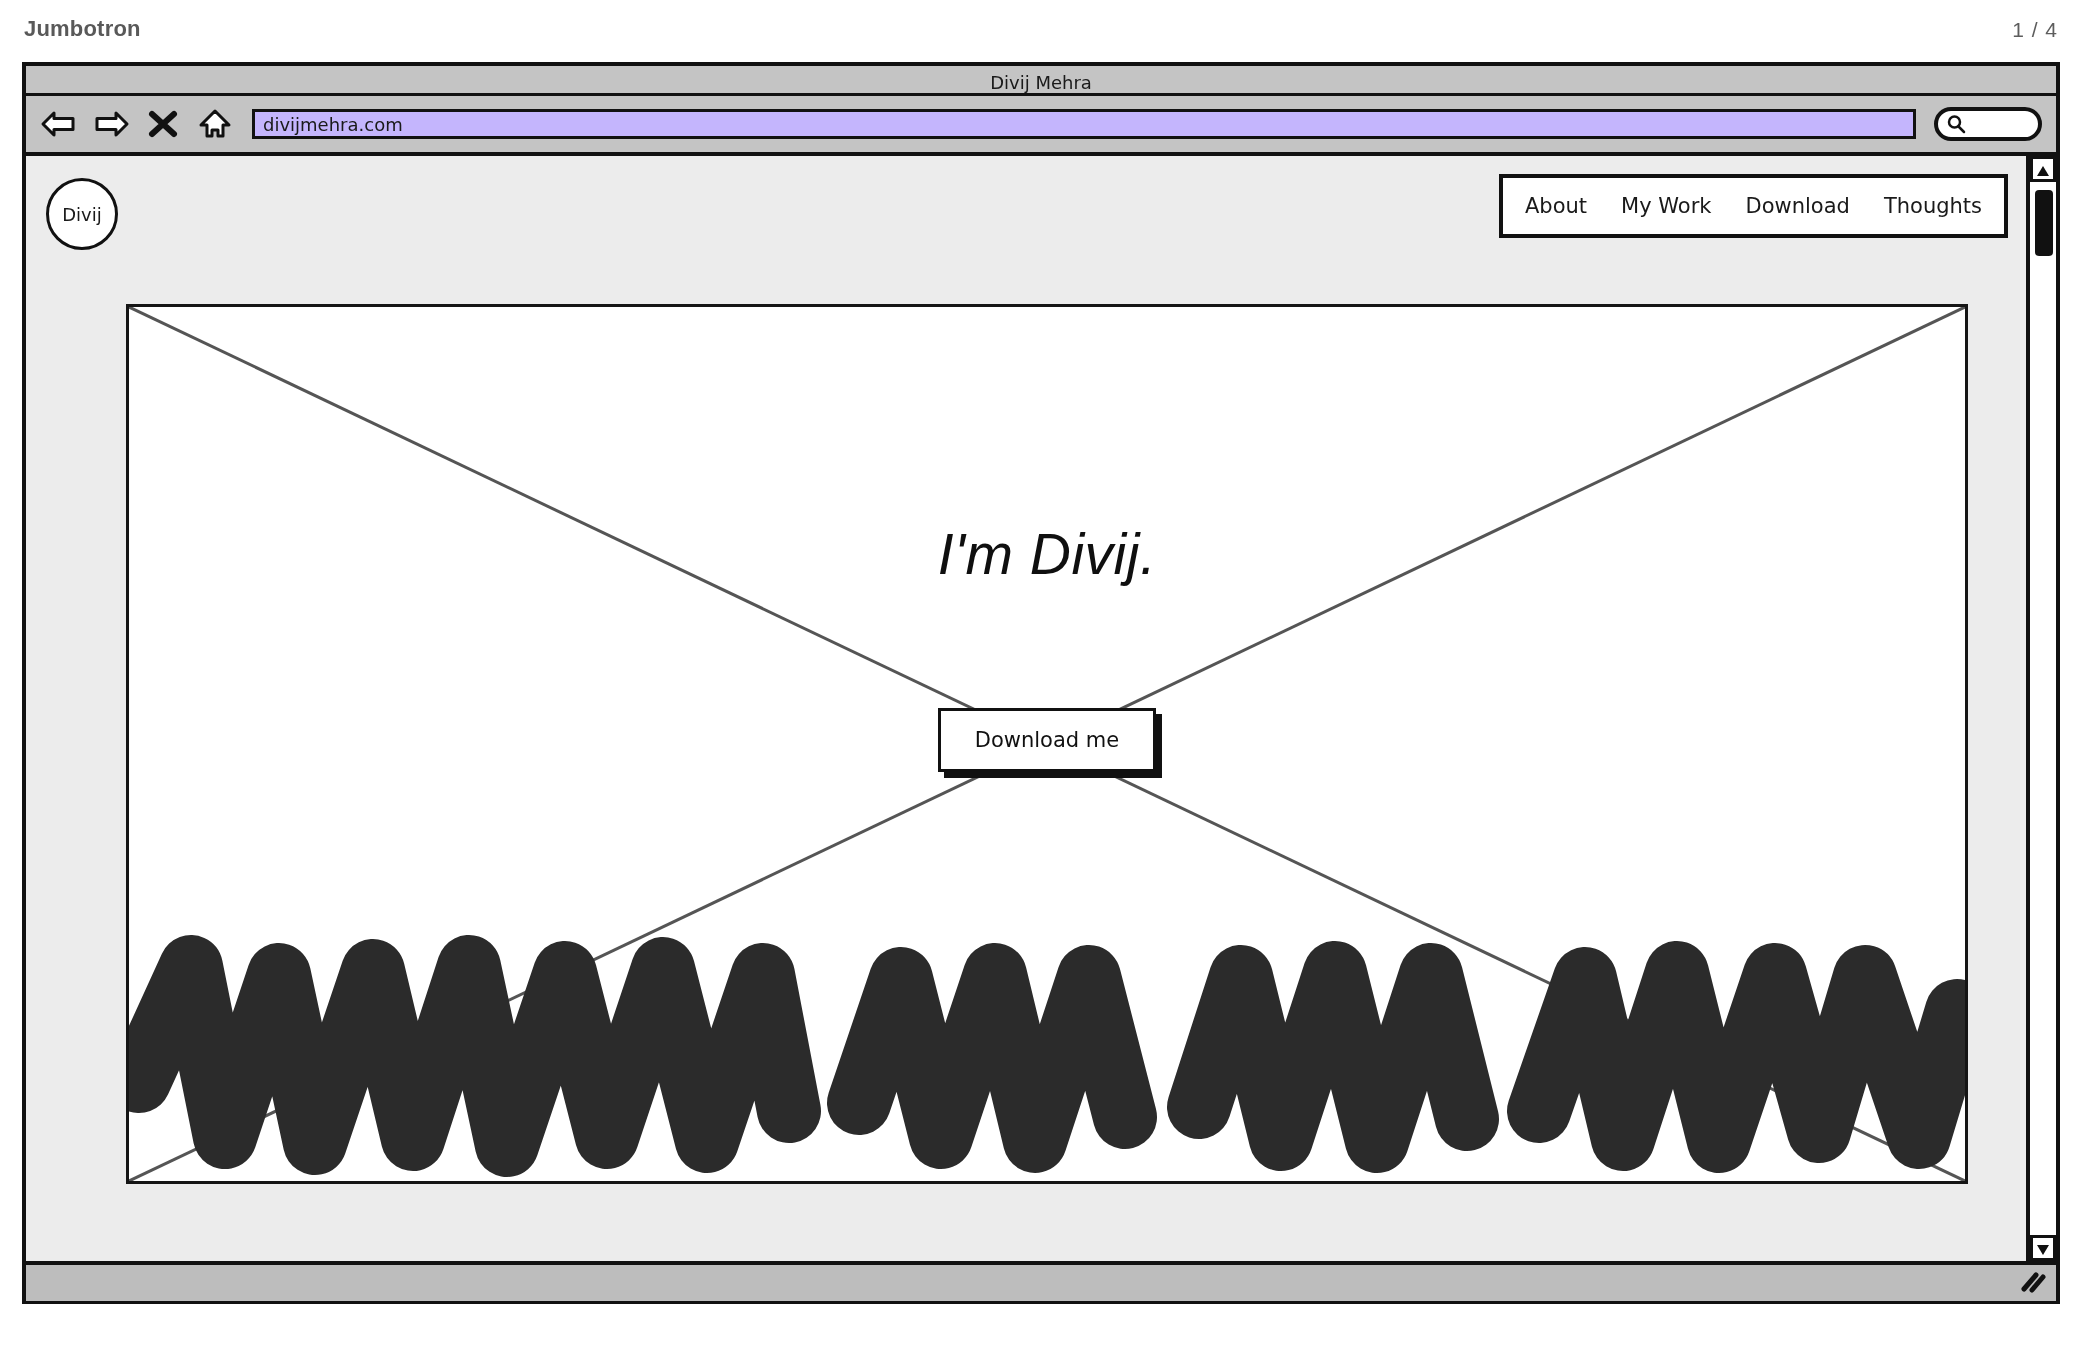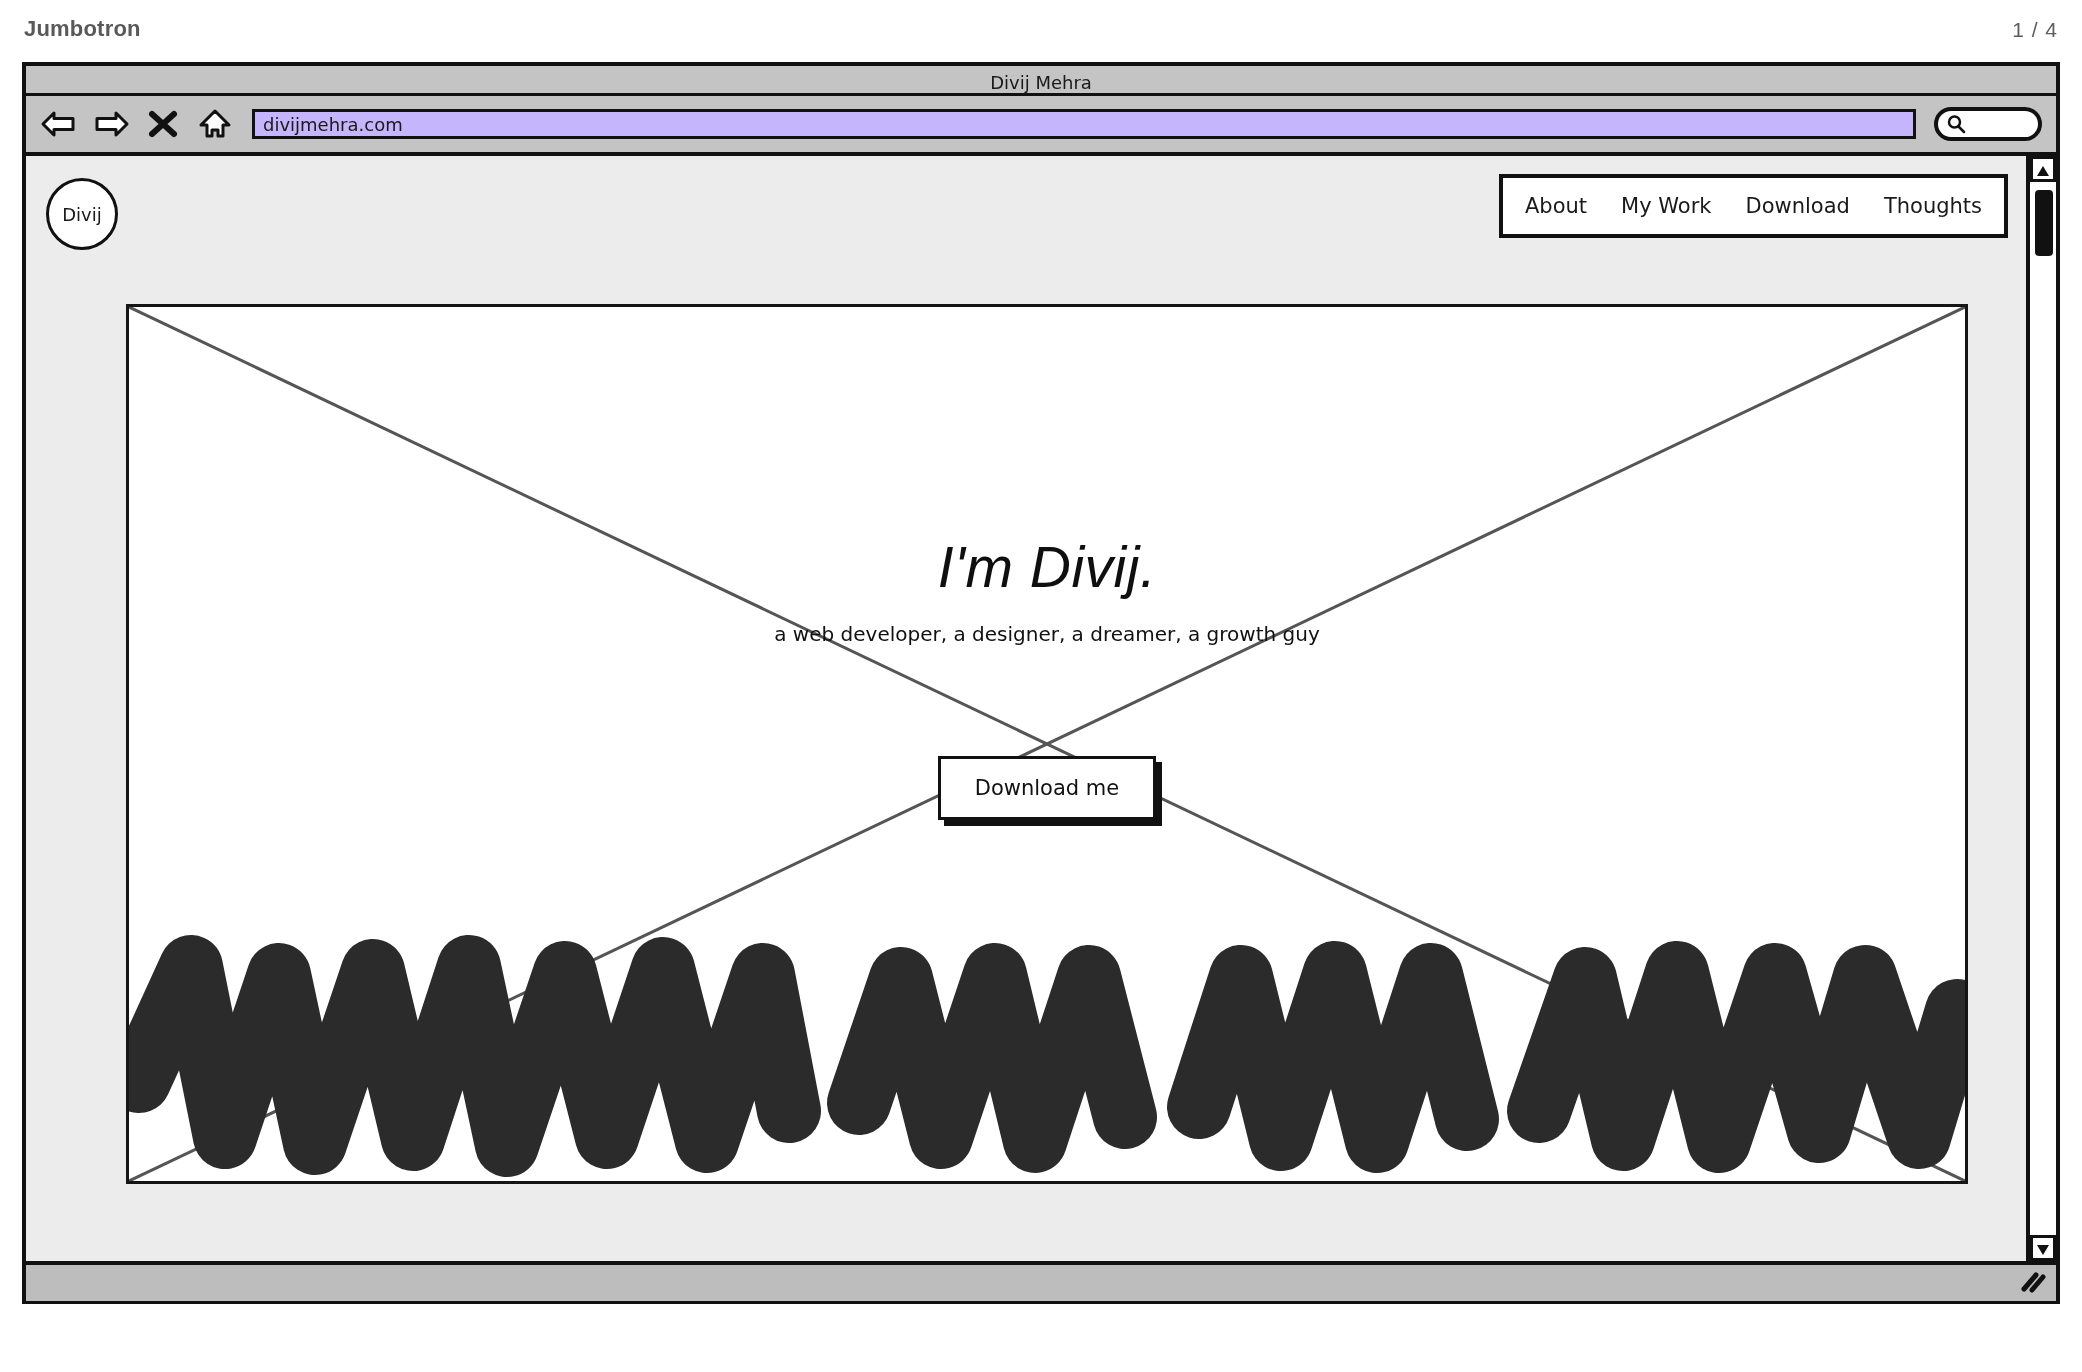--- a/index.html
+++ b/index.html
@@ -139,24 +139,25 @@
     overflow: hidden;
   }
   .hero-image .cross {
     position: absolute; left: 0; top: 0;
     width: 100%; height: 100%;
     display: block;
   }
 
   .hero-content {
     position: absolute;
-    left: 0; top: 13px; width: 100%; height: 100%;
+    left: 0; top: 0; width: 100%; height: 100%;
     display: flex; flex-direction: column;
     align-items: center;
     pointer-events: none;
+    gap: 11px;
   }
   .hero-title {
     margin-top: 214px;
     font-size: 57px;
     font-style: italic;
     color: #0f0f0f;
     font-family: "Liberation Sans", sans-serif;
     letter-spacing: 0.5px;
   }
   .hero-sub {
@@ -303,21 +304,20 @@
             <g fill="none" stroke="#2b2b2b" stroke-width="64" stroke-linecap="round" stroke-linejoin="round">
               <path d="M10 150 L62 36 L96 206 L150 44 L186 212 L244 40 L284 208 L340 36 L378 214 L436 42 L478 206 L534 38 L578 210 L634 44 L660 180"></path>
               <path d="M730 172 L772 48 L812 206 L866 44 L906 210 L960 46 L996 186"></path>
               <path d="M1070 176 L1112 46 L1152 208 L1206 42 L1248 210 L1302 44 L1338 188"></path>
               <path d="M1410 180 L1456 48 L1494 208 L1548 42 L1590 210 L1646 44 L1690 200 L1736 46 L1790 206 L1828 80"></path>
             </g>
           </svg>
 
           <div class="hero-content">
             <div class="hero-title">I'm Divij.</div>
-            <div class="hero-sub">a web developer, a designer, a dreamer, a growth guy</div>
             <button class="hero-btn">Download me</button>
           </div>
         </div>
 
       </div>
 
       <div class="vscroll">
         <div class="scroll-btn up">
           <span class="arrow-glyph">
             <svg viewBox="0 0 14 12" width="14" height="12">

